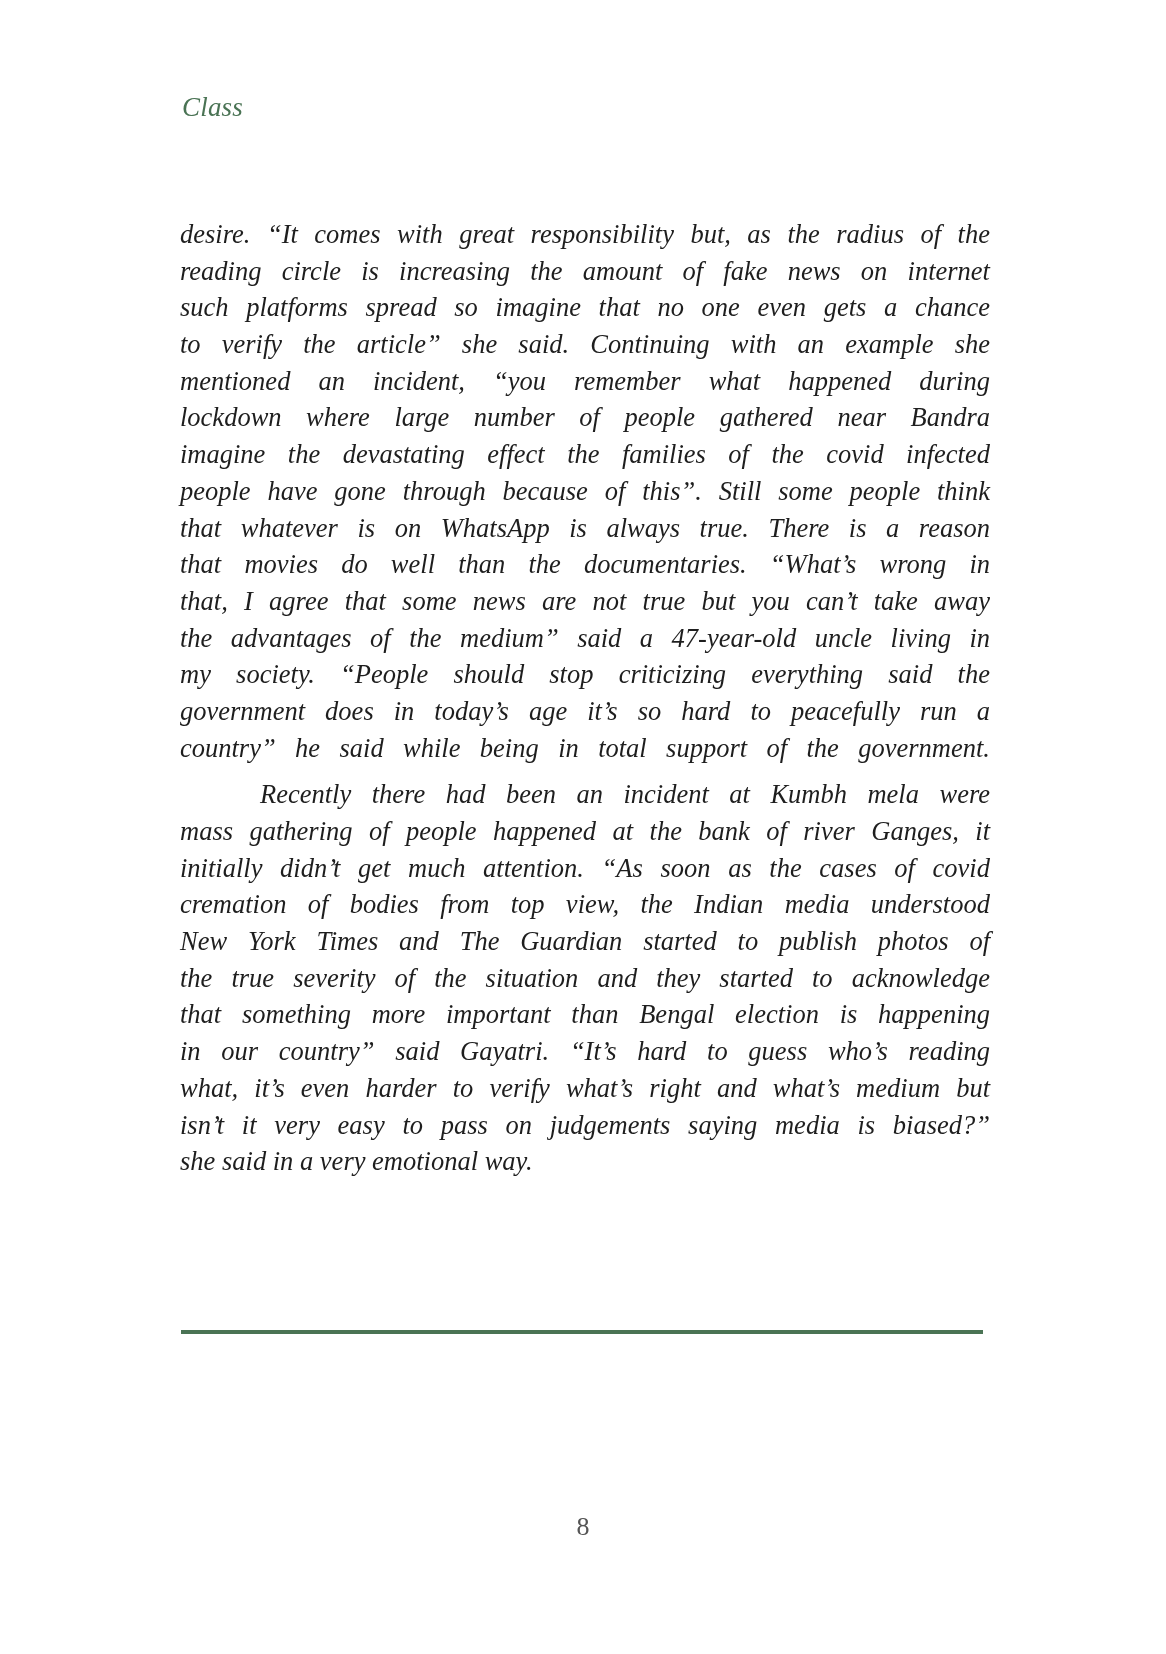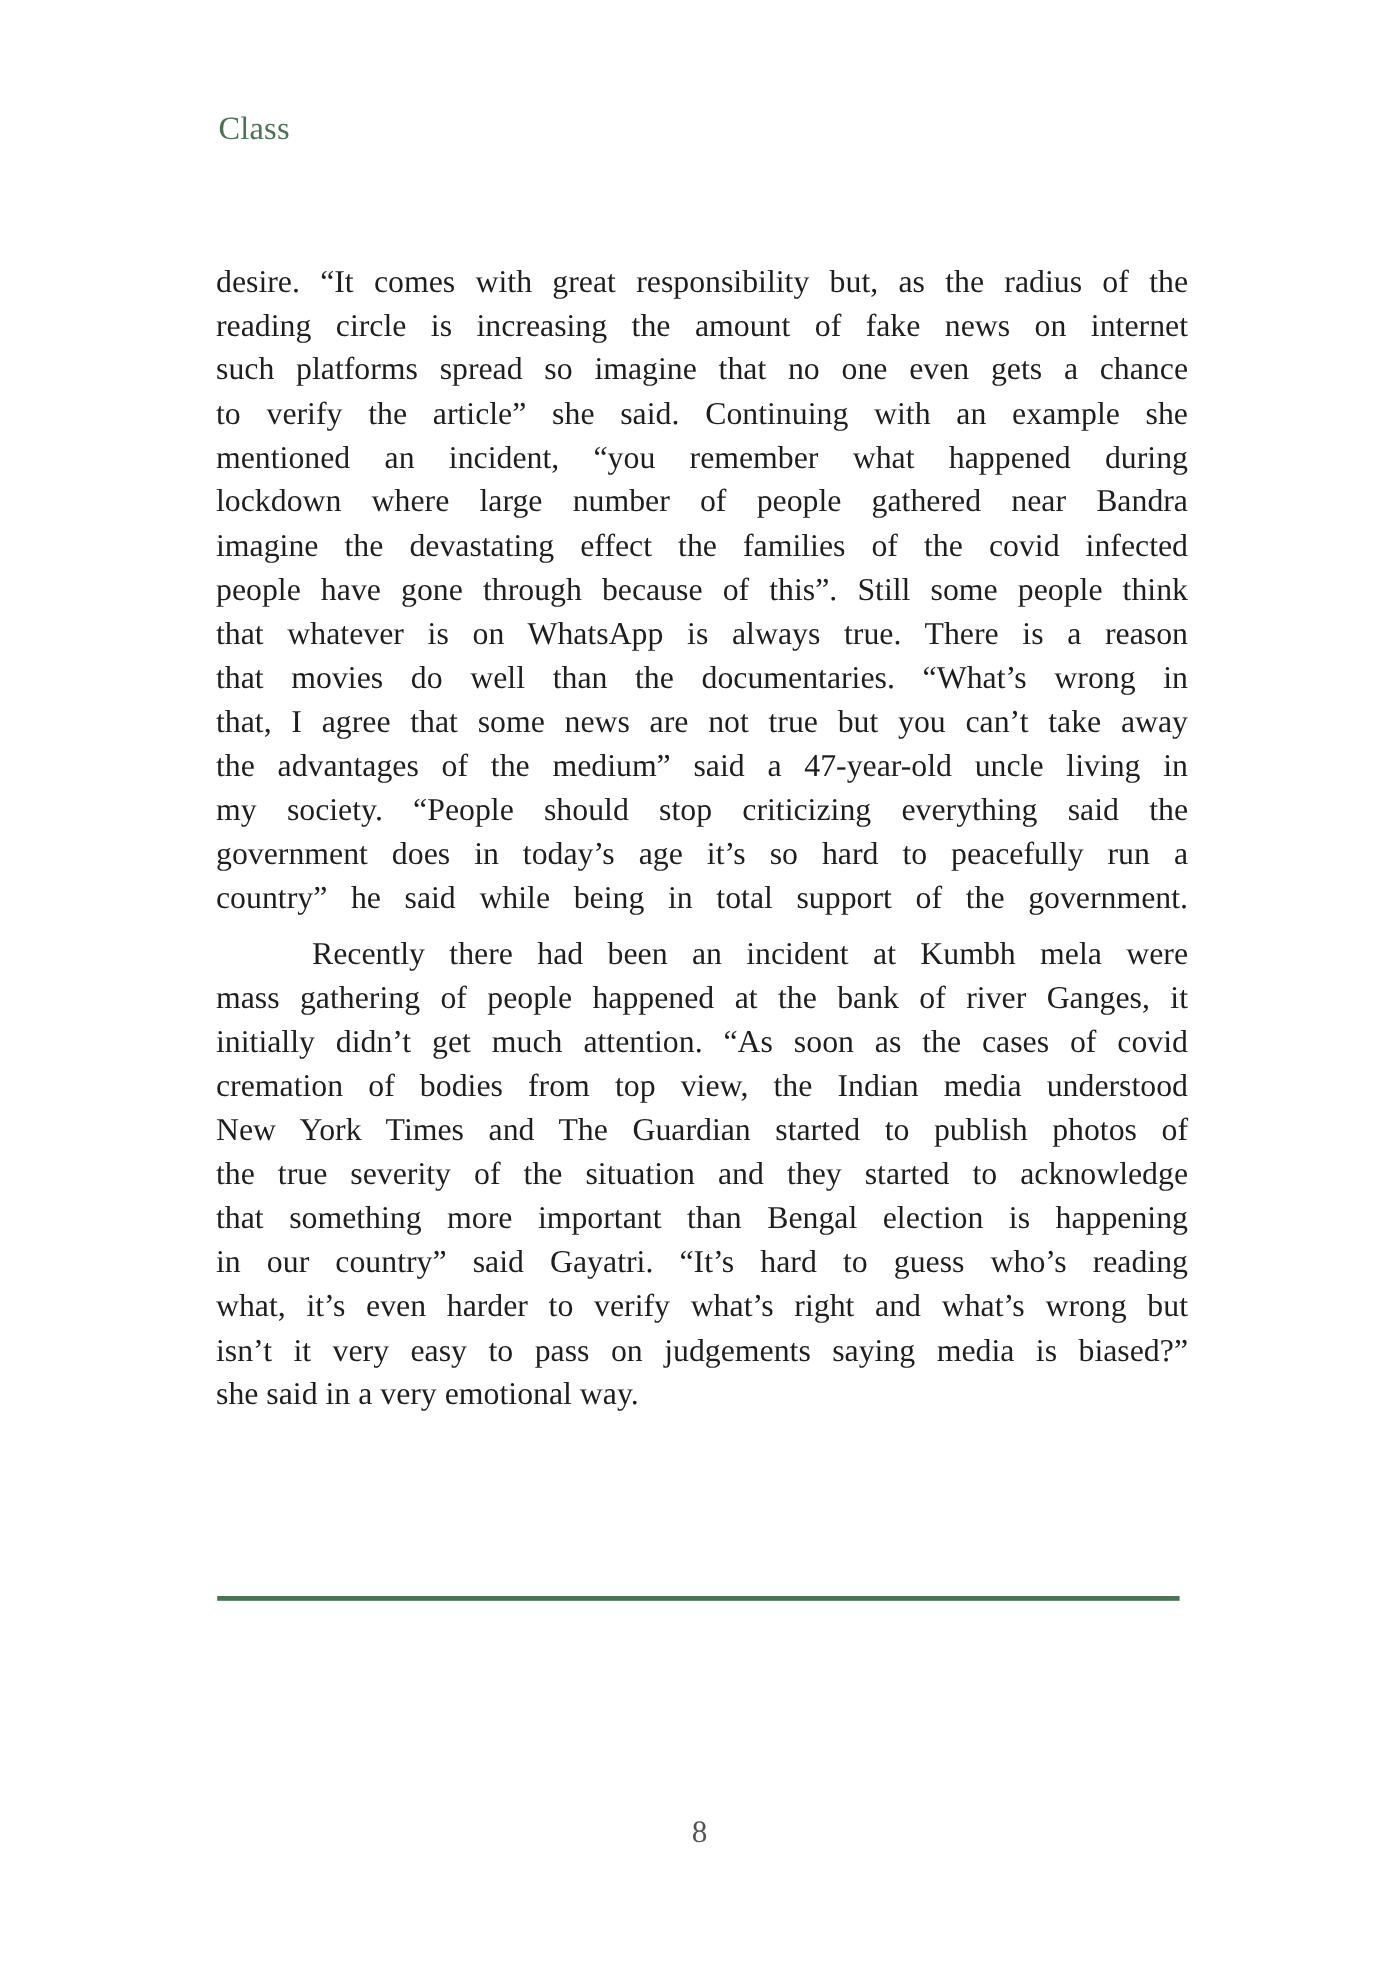--- a/index.html
+++ b/index.html
@@ -15,35 +15,37 @@
     font-family: "Liberation Serif", "DejaVu Serif", serif;
     color: #1e1e1e;
   }
   .running-header {
     position: absolute;
     left: 182px;
     top: 92px;
     font-size: 27px;
     color: #4a7354;
     letter-spacing: 0.2px;
+    font-style: italic;
   }
   .body-text {
     position: absolute;
     left: 180px;
     top: 216px;
     width: 810px;
     font-size: 26.5px;
   }
   .line {
     display: block;
     height: 36.7px;
     line-height: 36.7px;
     white-space: nowrap;
     text-align: justify;
     text-align-last: justify;
+    font-style: italic;
   }
   .line.last {
     text-align-last: left;
   }
   .line.indent {
     text-indent: 80px;
   }
   .para-gap {
     height: 10px;
   }
@@ -91,21 +93,21 @@
   <div class="para-gap"></div>
   <div class="paragraph">
     <span class="line indent">Recently there had been an incident at Kumbh mela were</span>
     <span class="line">mass gathering of people happened at the bank of river Ganges, it</span>
     <span class="line">initially didn’t get much attention.  “As soon as the cases of covid</span>
     <span class="line">cremation of bodies from top view, the Indian media understood</span>
     <span class="line">New York Times and The Guardian started to publish photos of</span>
     <span class="line">the true severity of the situation and they started to acknowledge</span>
     <span class="line">that something more important than Bengal election is happening</span>
     <span class="line">in our country” said Gayatri. “It’s hard to guess who’s reading</span>
-    <span class="line">what, it’s even harder to verify what’s right and what’s wrong but</span>
+    <span class="line">what, it’s even harder to verify what’s right and what’s medium but</span>
     <span class="line">isn’t it very easy to pass on judgements saying media is biased?”</span>
     <span class="line last">she said in a very emotional way.</span>
   </div>
 </div>
 
 <div class="rule"></div>
 
 <div class="page-number">8</div>
 
 </body></html>

